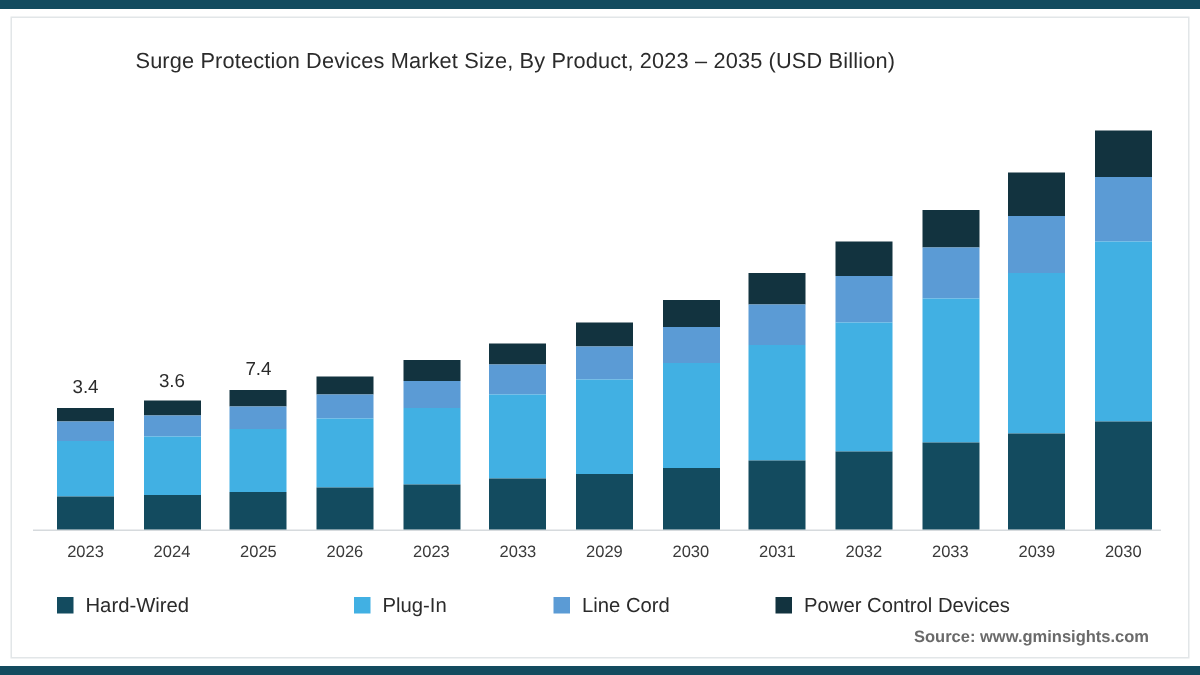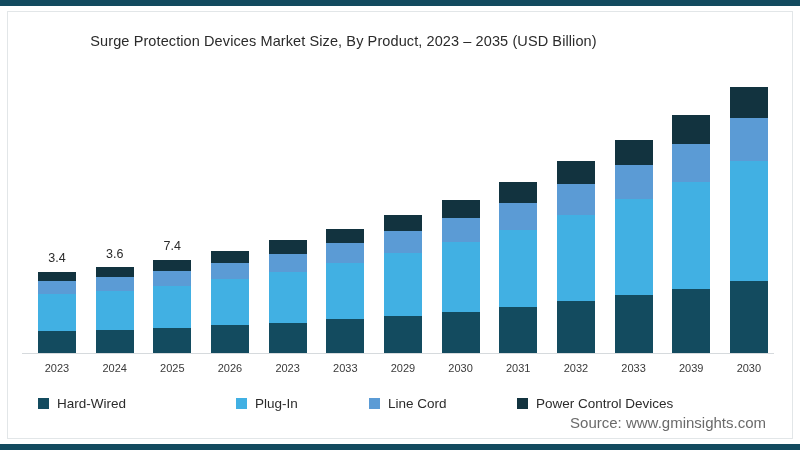--- a/index.html
+++ b/index.html
@@ -123,22 +123,23 @@
   .legend-swatch {
     width: 11px;
     height: 11px;
     margin-right: 8px;
     flex: none;
   }
   .source {
     position: absolute;
     right: 34px;
     bottom: 19px;
-    font-size: 15px;
+    font-size: 11px;
     color: #6a6a6a;
+    font-weight: bold;
   }
 </style>
 </head>
 <body>
 
 <div id="page">
 
   <div class="edge-bar top"></div>
   <div class="edge-bar bottom"></div>
   <div class="inner-frame"></div>

